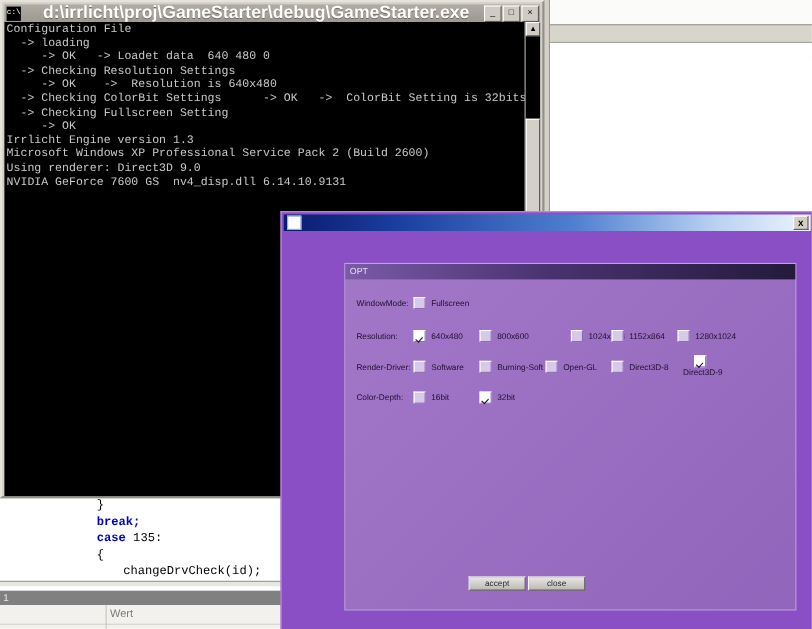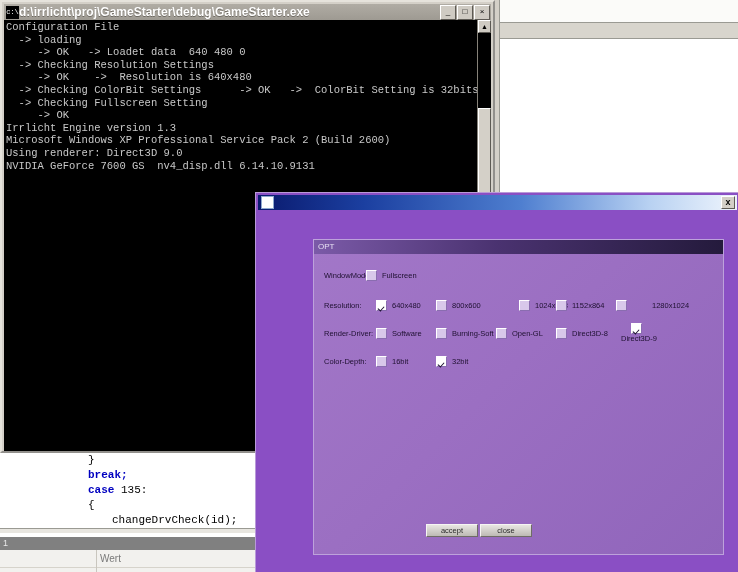--- a/index.html
+++ b/index.html
@@ -48,21 +48,21 @@
     position:absolute;left:2px;top:2px;width:487px;height:16px;
     background:linear-gradient(to bottom,#b0aca4,#9e9a92);
     display:flex;align-items:center;
   }
   #console-icon{
     width:13px;height:13px;margin-left:2px;background:#000000;color:#ffffff;
     font-family:"Liberation Mono",monospace;font-size:7px;line-height:13px;text-align:center;
     flex:0 0 auto;
   }
   #console-title-text{
-    flex:1 1 auto;margin-left:0;color:#ffffff;font-size:12px;font-weight:bold;
+    flex:1 1 auto;margin-left:20px;color:#ffffff;font-size:16px;font-weight:bold;
     white-space:nowrap;overflow:hidden;text-shadow:0 1px 0 #6e6a63;
   }
   .win-btn{
     width:14px;height:13px;margin-right:1px;background:#cfcbc3;
     border:1px solid #ffffff;border-right-color:#5d5a54;border-bottom-color:#5d5a54;
     font-size:8px;line-height:11px;text-align:center;color:#000;flex:0 0 auto;
     font-family:"Liberation Sans",sans-serif;
   }
   #console-body{
     position:absolute;left:2px;top:18px;width:487px;height:431px;background:#000000;
@@ -226,21 +226,21 @@
     <div id="dialog-title-text"></div>
     <div id="dialog-close">x</div>
   </div>
 
 
   <div id="opt-panel">
     <div id="opt-header">OPT</div>
     <div id="opt-rows">
         <div class="opt-row" style="top: 26px;">
           <div class="opt-row-label">WindowMode:</div>
-          <div class="opt-item" style="left: 52px; align-items: center;">
+          <div class="opt-item" style="left: 62px; align-items: center;">
             <div class="cb"></div>
             <span class="cb-label">Fullscreen</span>
           </div>
         </div>
         <div class="opt-row" style="top: 56px;">
           <div class="opt-row-label">Resolution:</div>
           <div class="opt-item" style="left: 62px;">
             <div class="cb checked"></div>
             <span class="cb-label">640x480</span>
           </div>
@@ -249,21 +249,21 @@
             <span class="cb-label">800x600</span>
           </div>
           <div class="opt-item" style="left: 182px; padding-left: 23px;">
             <div class="cb"></div>
             <span class="cb-label">1024x768</span>
           </div>
           <div class="opt-item" style="left: 242px;">
             <div class="cb"></div>
             <span class="cb-label">1152x864</span>
           </div>
-          <div class="opt-item" style="left: 302px; gap: 20px;">
+          <div class="opt-item" style="left: 302px;">
             <div class="cb"></div>
             <span class="cb-label">1280x1024</span>
           </div>
         </div>
         <div class="opt-row" style="top: 84px;">
           <div class="opt-row-label">Render-Driver:</div>
           <div class="opt-item" style="left: 62px;">
             <div class="cb"></div>
             <span class="cb-label">Software</span>
           </div>

